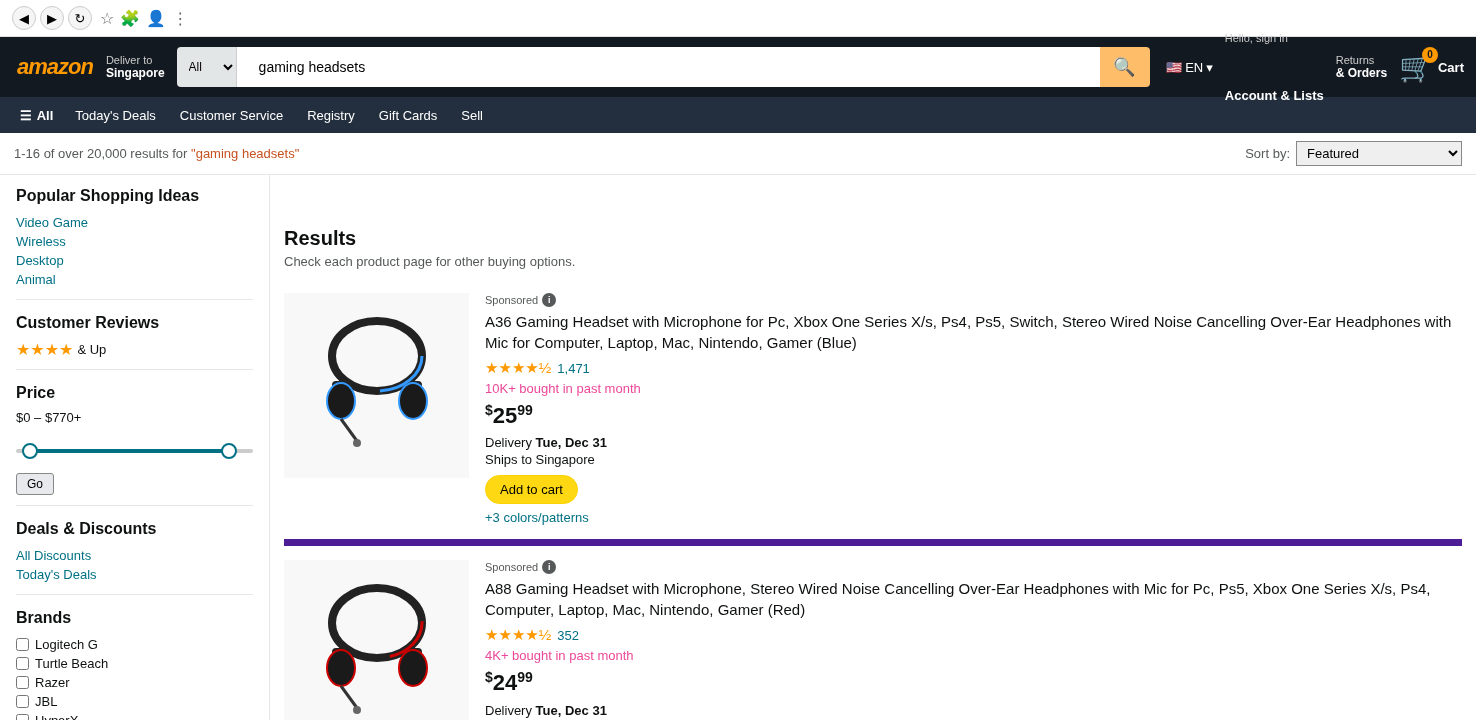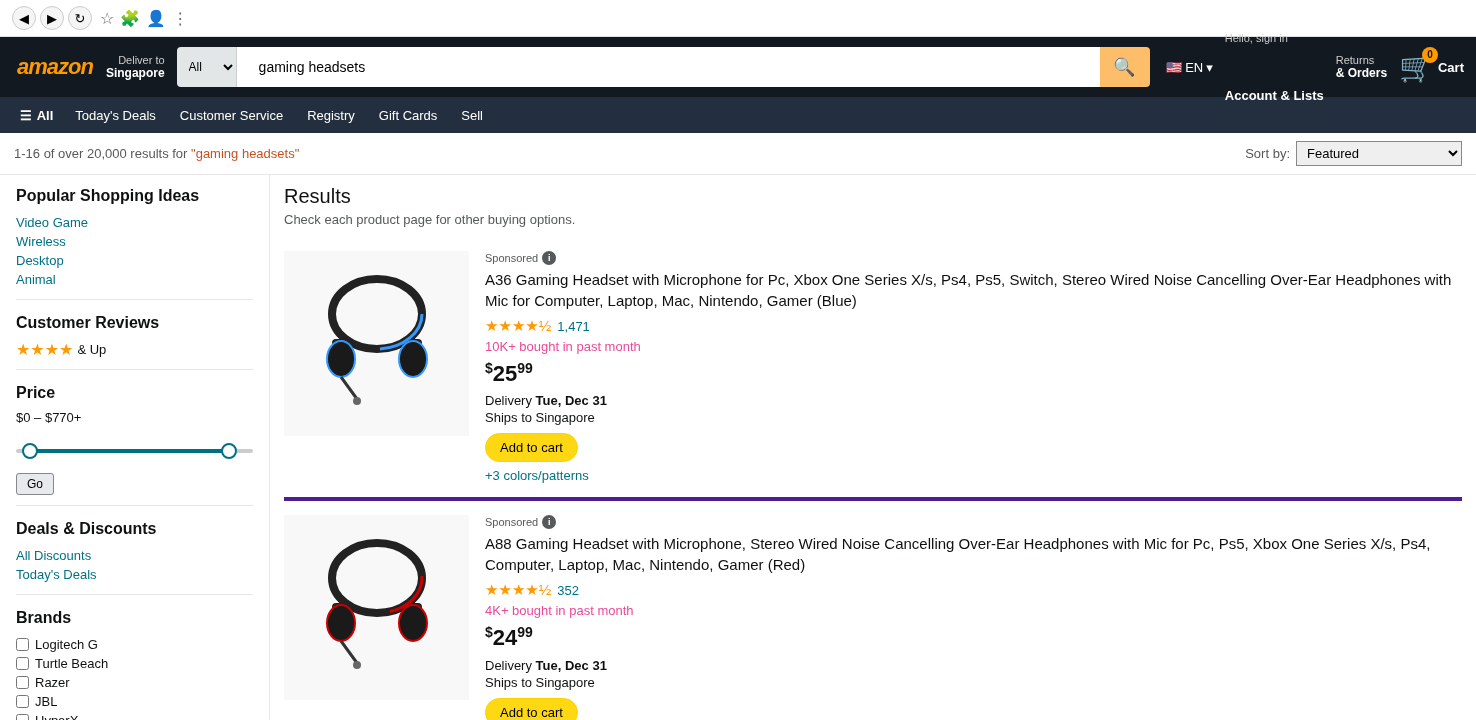--- a/index.html
+++ b/index.html
@@ -23,21 +23,21 @@
       border: 1px solid transparent;
       padding: 2px 4px;
       cursor: pointer;
     }
     .amazon-logo span { color: #FF9900; }
     .deliver-to {
       color: #ccc;
       font-size: 11px;
       display: flex;
       flex-direction: column;
-      align-items: flex-end;
+      align-items: flex-start;
       cursor: pointer;
       white-space: nowrap;
       margin-right: 4px;
     }
     .deliver-to .loc-label { color: #fff; font-size: 12px; font-weight: bold; }
     .search-bar {
       flex: 1;
       display: flex;
       height: 40px;
     }
@@ -266,32 +266,33 @@
     
     .product-list {
       flex: 1;
       padding: 10px 14px;
     }
     .results-header {
       margin-bottom: 10px;
     }
     .results-header h2 {
       font-size: 20px;
-      font-weight: normal;
+      font-weight: bold;
       margin-bottom: 4px;
+      margin-top: 42px;
     }
     .results-header p {
       font-size: 13px;
       color: #565959;
     }
     .product-card {
       display: flex;
       gap: 16px;
       padding: 14px 0;
-      border-bottom: 4px solid #4c1d95;
+      border-bottom: 7px solid #4c1d95;
       position: relative;
     }
     .product-image-wrap {
       width: 185px;
       min-width: 185px;
       height: 185px;
       display: flex;
       align-items: center;
       justify-content: center;
       background: #f8f8f8;

